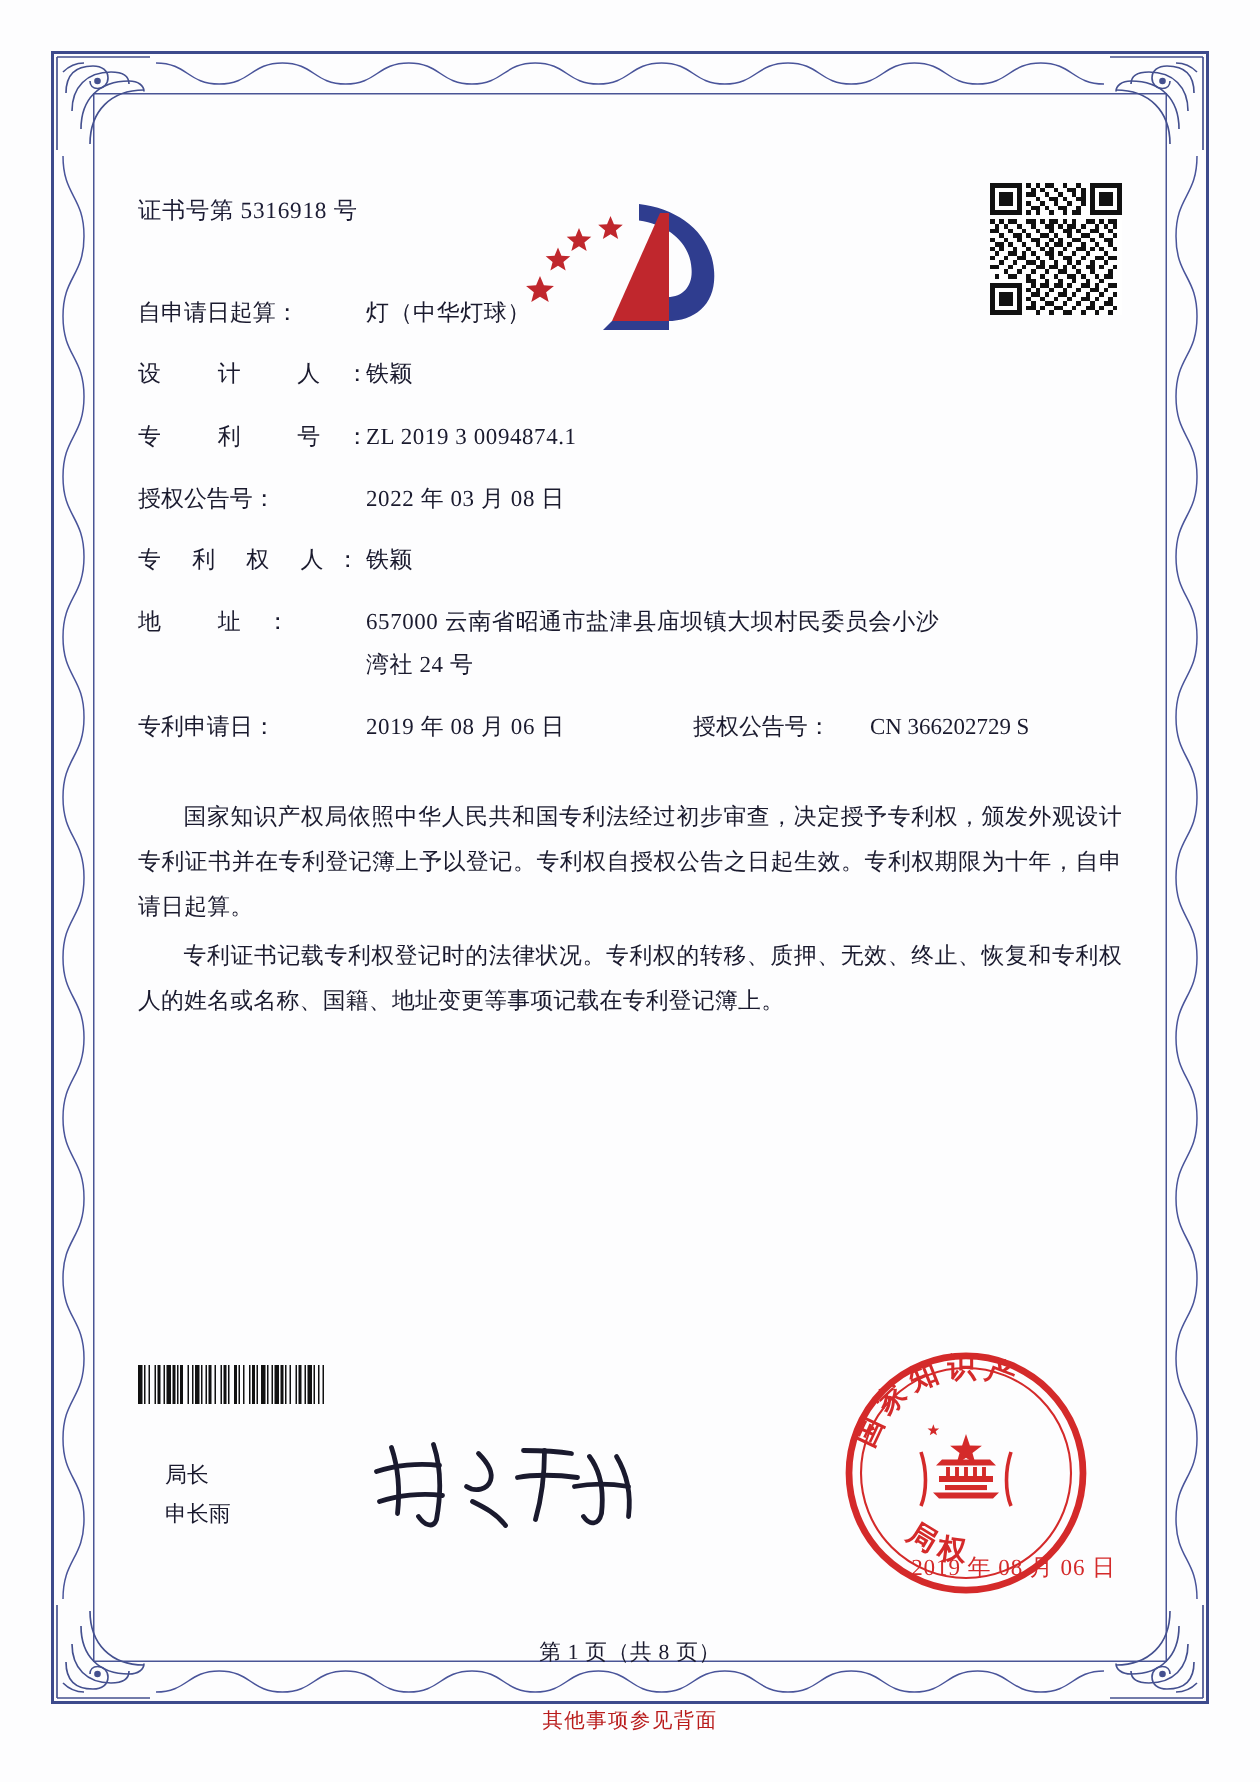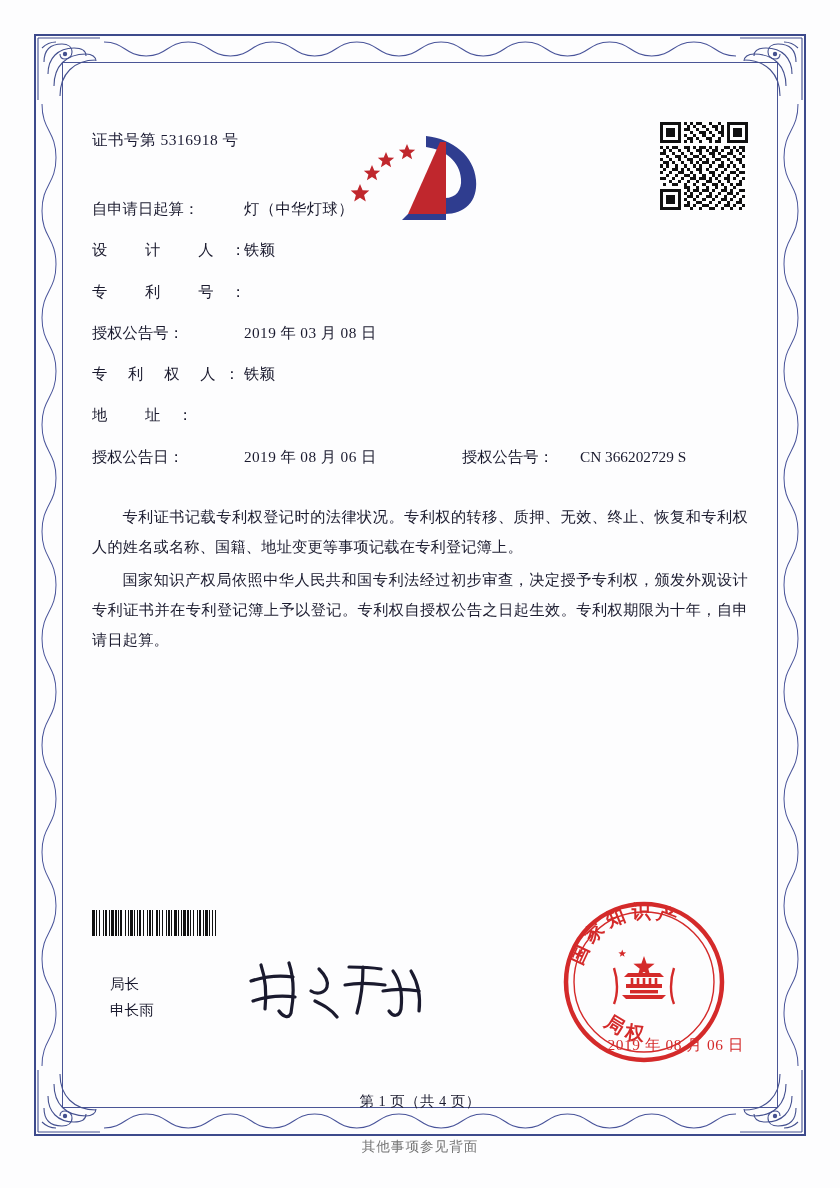--- a/index.html
+++ b/index.html
@@ -187,21 +187,21 @@
     font-size: 14.4px;
     letter-spacing: .5px;
   }
   .footnote {
     position: absolute;
     left: 0; right: 0;
     top: 1138px;
     text-align: center;
     font-size: 13.6px;
     letter-spacing: 1px;
-    color: #737373;
+    color: #b91c1c;
   }
 </style>
 </head>
 <body>
 
 <div class="page">
 
   <div class="border-outer"></div>
   <div class="border-inner"></div>
 
@@ -361,48 +361,53 @@
         <div class="fval">灯（中华灯球）</div>
       </div>
 
       <div class="frow">
         <div class="flabel sp2">设 计 人：</div>
         <div class="fval">铁颖</div>
       </div>
 
       <div class="frow">
         <div class="flabel sp2">专 利 号：</div>
+        <div class="fval">ZL 2019 3 0094874.1</div>
       </div>
 
       <div class="frow">
         <div class="flabel">授权公告号：</div>
-        <div class="fval">2019 年 03 月 08 日</div>
+        <div class="fval">2022 年 03 月 08 日</div>
       </div>
 
       <div class="frow">
         <div class="flabel sp">专 利 权 人：</div>
         <div class="fval">铁颖</div>
       </div>
 
       <div class="frow">
         <div class="flabel sp2">地 址：</div>
+        <div class="fval">
+          <span>657000  云南省昭通市盐津县庙坝镇大坝村民委员会小沙</span>
+          <span class="cont">湾社 24 号</span>
+        </div>
       </div>
 
       <div class="frow two">
-        <div class="flabel">授权公告日：</div>
+        <div class="flabel">专利申请日：</div>
         <div class="fval">2019 年 08 月 06 日</div>
         <div class="flabel2">授权公告号：</div>
         <div>CN 366202729 S</div>
       </div>
 
     </div>
 
     <div class="body-text">
+      <p>国家知识产权局依照中华人民共和国专利法经过初步审查，决定授予专利权，颁发外观设计专利证书并在专利登记簿上予以登记。专利权自授权公告之日起生效。专利权期限为十年，自申请日起算。</p>
       <p>专利证书记载专利权登记时的法律状况。专利权的转移、质押、无效、终止、恢复和专利权人的姓名或名称、国籍、地址变更等事项记载在专利登记簿上。</p>
-      <p>国家知识产权局依照中华人民共和国专利法经过初步审查，决定授予专利权，颁发外观设计专利证书并在专利登记簿上予以登记。专利权自授权公告之日起生效。专利权期限为十年，自申请日起算。</p>
     </div>
 
   </div>
 
   <div class="barcode" id="barcode">
       <i style="width:3px"></i>
       <i style="width:1px;background:transparent"></i>
       <i style="width:1px"></i>
       <i style="width:2px;background:transparent"></i>
       <i style="width:1px"></i>
@@ -533,16 +538,16 @@
         <textPath href="#sealArcTop" startOffset="8%">国家知识产</textPath>
       </text>
       <text font-family="'Liberation Serif', serif" font-size="19" font-weight="bold" fill="#d42a2a" letter-spacing="5">
         <textPath href="#sealArcBot" startOffset="26%">局权</textPath>
       </text>
     </svg>
   </div>
 
   <div class="seal-date">2019 年 08 月 06 日</div>
 
-  <div class="pagenum">第 1 页（共 4 页）</div>
+  <div class="pagenum">第 1 页（共 8 页）</div>
   <div class="footnote">其他事项参见背面</div>
 
 </div>
 
 </body></html>

